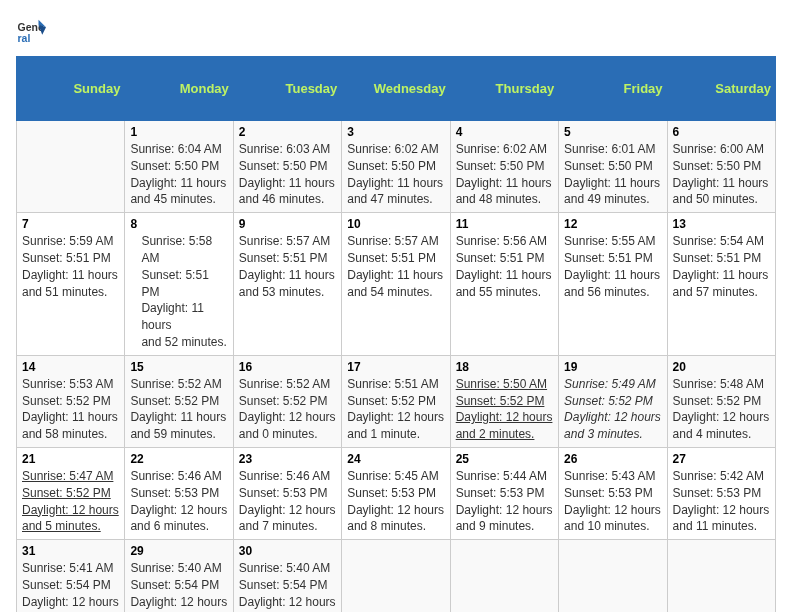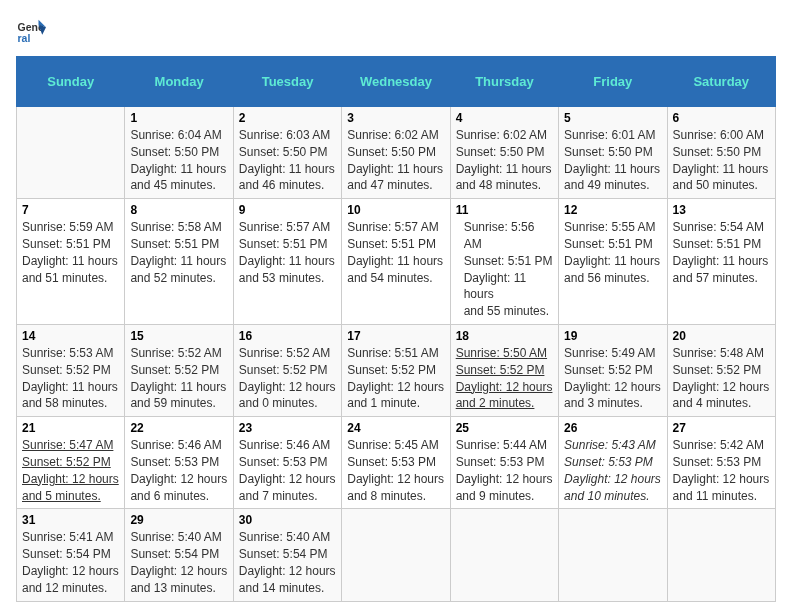--- a/index.html
+++ b/index.html
@@ -37,23 +37,23 @@
       font-size: 15px;
       color: #555;
     }
     table {
       width: 100%;
       border-collapse: collapse;
       font-size: 11px;
     }
     thead tr th {
       background-color: #2a6db5;
-      color: #5eead4;
-      padding: 17px 4px;
-      text-align: center;
+      color: #bef264;
+      padding: 24px 4px;
+      text-align: right;
       font-size: 13px;
       font-weight: bold;
       border: 1px solid #2a6db5;
     }
     tbody tr td {
       border: 1px solid #ccc;
       padding: 4px 5px;
       vertical-align: top;
       width: calc(100% / 7);
       height: 80px;
@@ -162,42 +162,42 @@
       <tr>
         <td>
           <div class="day-number">7</div>
           <div class="day-info" style="white-space: pre-line;">Sunrise: 5:59 AM
 Sunset: 5:51 PM
 Daylight: 11 hours
 and 51 minutes.</div>
         </td>
         <td>
           <div class="day-number">8</div>
-          <div class="day-info" style="white-space: pre-line;">Sunrise: 5:58 AM
+          <div class="day-info" style="white-space: pre-line; margin-left: 11px;">Sunrise: 5:58 AM
 Sunset: 5:51 PM
 Daylight: 11 hours
 and 52 minutes.</div>
         </td>
         <td>
           <div class="day-number">9</div>
           <div class="day-info" style="white-space: pre-line;">Sunrise: 5:57 AM
 Sunset: 5:51 PM
 Daylight: 11 hours
 and 53 minutes.</div>
         </td>
         <td>
           <div class="day-number">10</div>
           <div class="day-info" style="white-space: pre-line;">Sunrise: 5:57 AM
 Sunset: 5:51 PM
 Daylight: 11 hours
 and 54 minutes.</div>
         </td>
         <td>
           <div class="day-number">11</div>
-          <div class="day-info" style="white-space: pre-line; margin-left: 8px;">Sunrise: 5:56 AM
+          <div class="day-info" style="white-space: pre-line;">Sunrise: 5:56 AM
 Sunset: 5:51 PM
 Daylight: 11 hours
 and 55 minutes.</div>
         </td>
         <td>
           <div class="day-number">12</div>
           <div class="day-info" style="white-space: pre-line;">Sunrise: 5:55 AM
 Sunset: 5:51 PM
 Daylight: 11 hours
 and 56 minutes.</div>
@@ -241,21 +241,21 @@
         </td>
         <td>
           <div class="day-number">18</div>
           <div class="day-info" style="white-space: pre-line; text-decoration: underline;">Sunrise: 5:50 AM
 Sunset: 5:52 PM
 Daylight: 12 hours
 and 2 minutes.</div>
         </td>
         <td>
           <div class="day-number">19</div>
-          <div class="day-info" style="white-space: pre-line;">Sunrise: 5:49 AM
+          <div class="day-info" style="white-space: pre-line; font-style: italic;">Sunrise: 5:49 AM
 Sunset: 5:52 PM
 Daylight: 12 hours
 and 3 minutes.</div>
         </td>
         <td>
           <div class="day-number">20</div>
           <div class="day-info" style="white-space: pre-line;">Sunrise: 5:48 AM
 Sunset: 5:52 PM
 Daylight: 12 hours
 and 4 minutes.</div>
@@ -292,21 +292,21 @@
         </td>
         <td>
           <div class="day-number">25</div>
           <div class="day-info" style="white-space: pre-line;">Sunrise: 5:44 AM
 Sunset: 5:53 PM
 Daylight: 12 hours
 and 9 minutes.</div>
         </td>
         <td>
           <div class="day-number">26</div>
-          <div class="day-info" style="white-space: pre-line; font-style: italic;">Sunrise: 5:43 AM
+          <div class="day-info" style="white-space: pre-line;">Sunrise: 5:43 AM
 Sunset: 5:53 PM
 Daylight: 12 hours
 and 10 minutes.</div>
         </td>
         <td>
           <div class="day-number">27</div>
           <div class="day-info" style="white-space: pre-line;">Sunrise: 5:42 AM
 Sunset: 5:53 PM
 Daylight: 12 hours
 and 11 minutes.</div>

